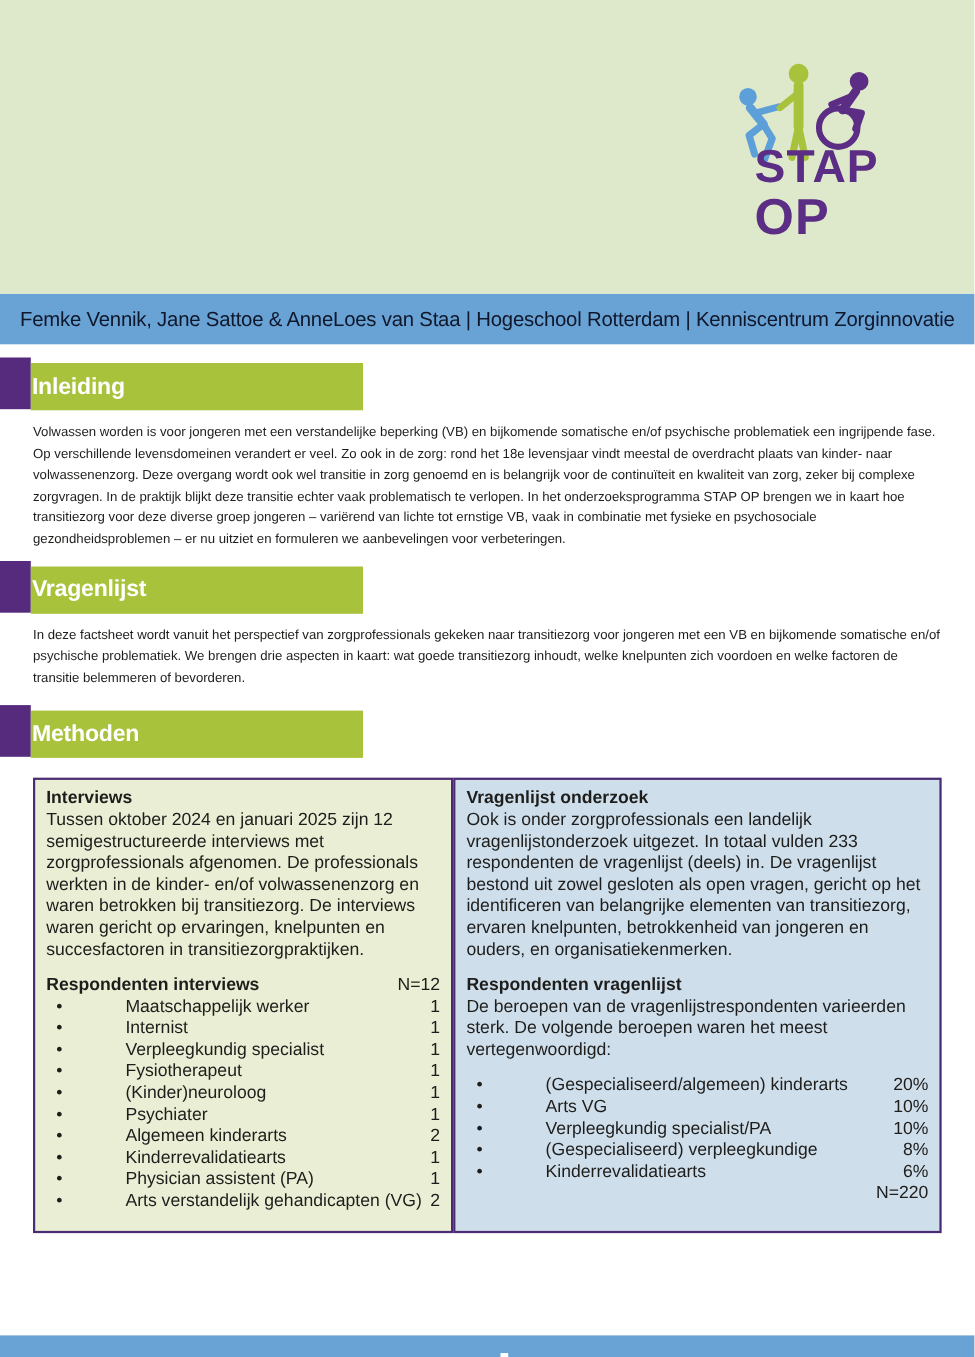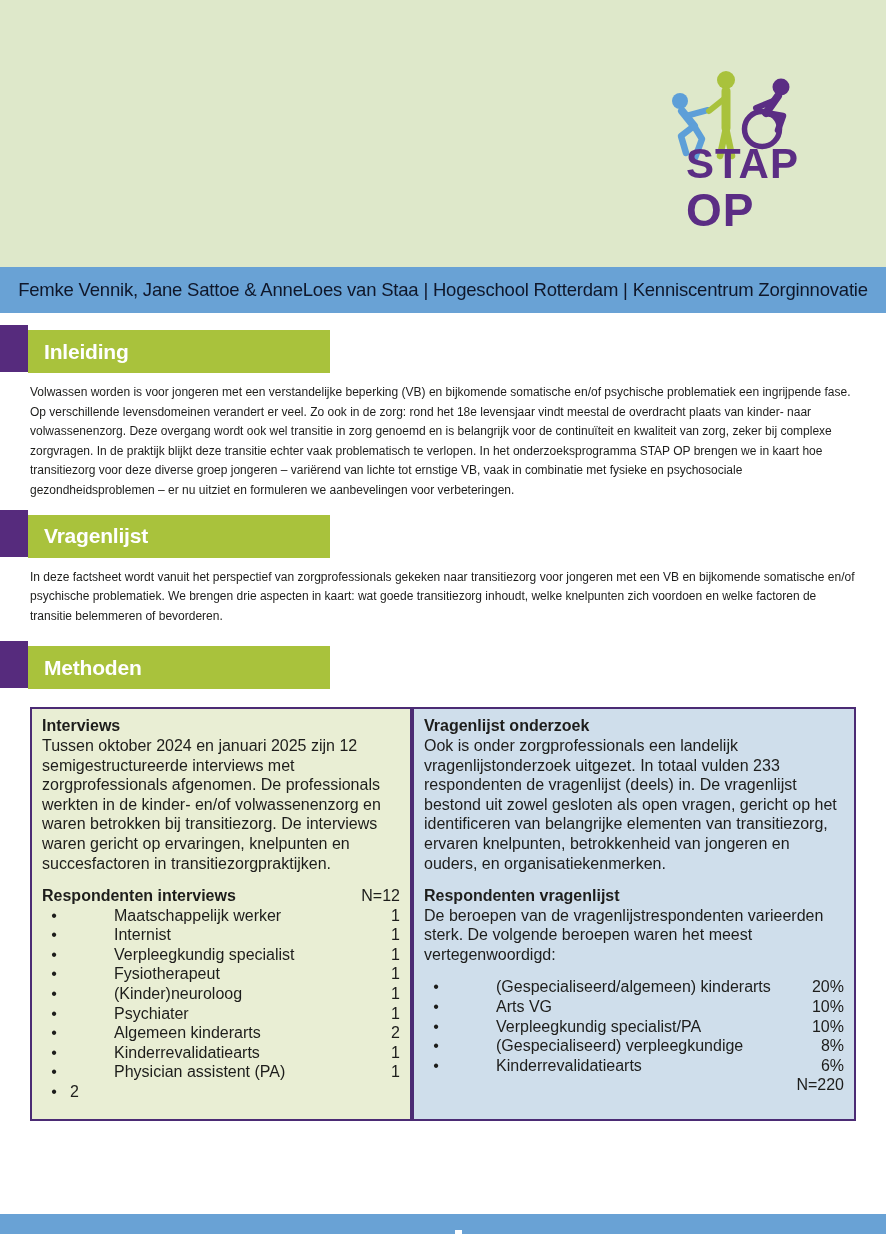--- a/index.html
+++ b/index.html
@@ -10,29 +10,29 @@
   }
   
   .header{height:267px;background:#dee8ca;position:relative;}
   .header-text{position:absolute;left:62px;top:50px;}
   .title{font-size:37px;font-weight:bold;letter-spacing:-1.5px;line-height:1.05;}
   .subtitle{margin-top:6px;font-size:21px;font-weight:bold;line-height:23px;
             letter-spacing:-0.6px;word-spacing:-2px;width:520px;}
   .subtitle-italic{margin-top:17px;font-size:22px;font-style:italic;
             letter-spacing:-0.3px;width:560px;}
   .date{margin-top:38px;font-size:22px;font-weight:bold;letter-spacing:-0.5px;}
-  .logo{position:absolute;right:60px;top:65px;width:166px;height:182px;text-align:center;}
+  .logo{position:absolute;right:60px;top:52px;width:166px;height:182px;text-align:center;}
   
   .author-bar{height:46px;background:#69a2d5;color:#0f172a;display:flex;
     align-items:center;justify-content:center;font-size:18.5px;letter-spacing:-0.2px;}
   
   .section-header{display:flex;align-items:flex-start;}
   .sh-accent{width:28px;height:47px;background:#562b7d;flex:none;}
   .sh-bar{width:302px;height:43px;margin-top:5px;background:#a9c23c;
-    display:flex;align-items:center;box-sizing:border-box;padding-left:16px;
+    display:flex;align-items:center;box-sizing:border-box;padding-left:1px;
     color:#ffffff;font-weight:bold;font-size:21px;letter-spacing:-0.2px;}
   .mt-inleiding{margin-top:12px;}
   .mt-doelstelling{margin-top:9px;}
   .mt-methoden{margin-top:15px;}
   
   .body-par{margin:10px 30px 0 30px;font-size:12px;line-height:19.6px;}
   
   .boxes{display:flex;margin:18px 30px 0 30px;height:502px;}
   .box{border:2.5px solid #4b2b74;box-sizing:border-box;height:414px;
     padding:7px 10px;font-size:16px;line-height:19.6px;overflow:hidden;}
@@ -165,20 +165,21 @@
           <span class="lbl">Kinderrevalidatiearts</span>
           <span class="val">1</span>
         </div>
       <div class="kv">
           <span class="b">•</span>
           <span class="lbl">Physician assistent (PA)</span>
           <span class="val">1</span>
         </div>
       <div class="kv">
           <span class="b">•</span>
+          <span class="lbl">Arts verstandelijk gehandicapten (VG)</span>
           <span class="val">2</span>
         </div>
     </div>
   </div>
 
   <div class="box box-right">
     <div class="box-title">Vragenlijst onderzoek</div>
     <div>Ook is onder zorgprofessionals een landelijk vragenlijstonderzoek uitgezet. In totaal vulden 233 respondenten de vragenlijst (deels) in. De vragenlijst bestond uit zowel gesloten als open vragen, gericht op het identificeren van belangrijke elementen van transitiezorg, ervaren knelpunten, betrokkenheid van jongeren en ouders, en organisatiekenmerken.</div>
     <div class="resp-head">
       <span>Respondenten vragenlijst</span>

